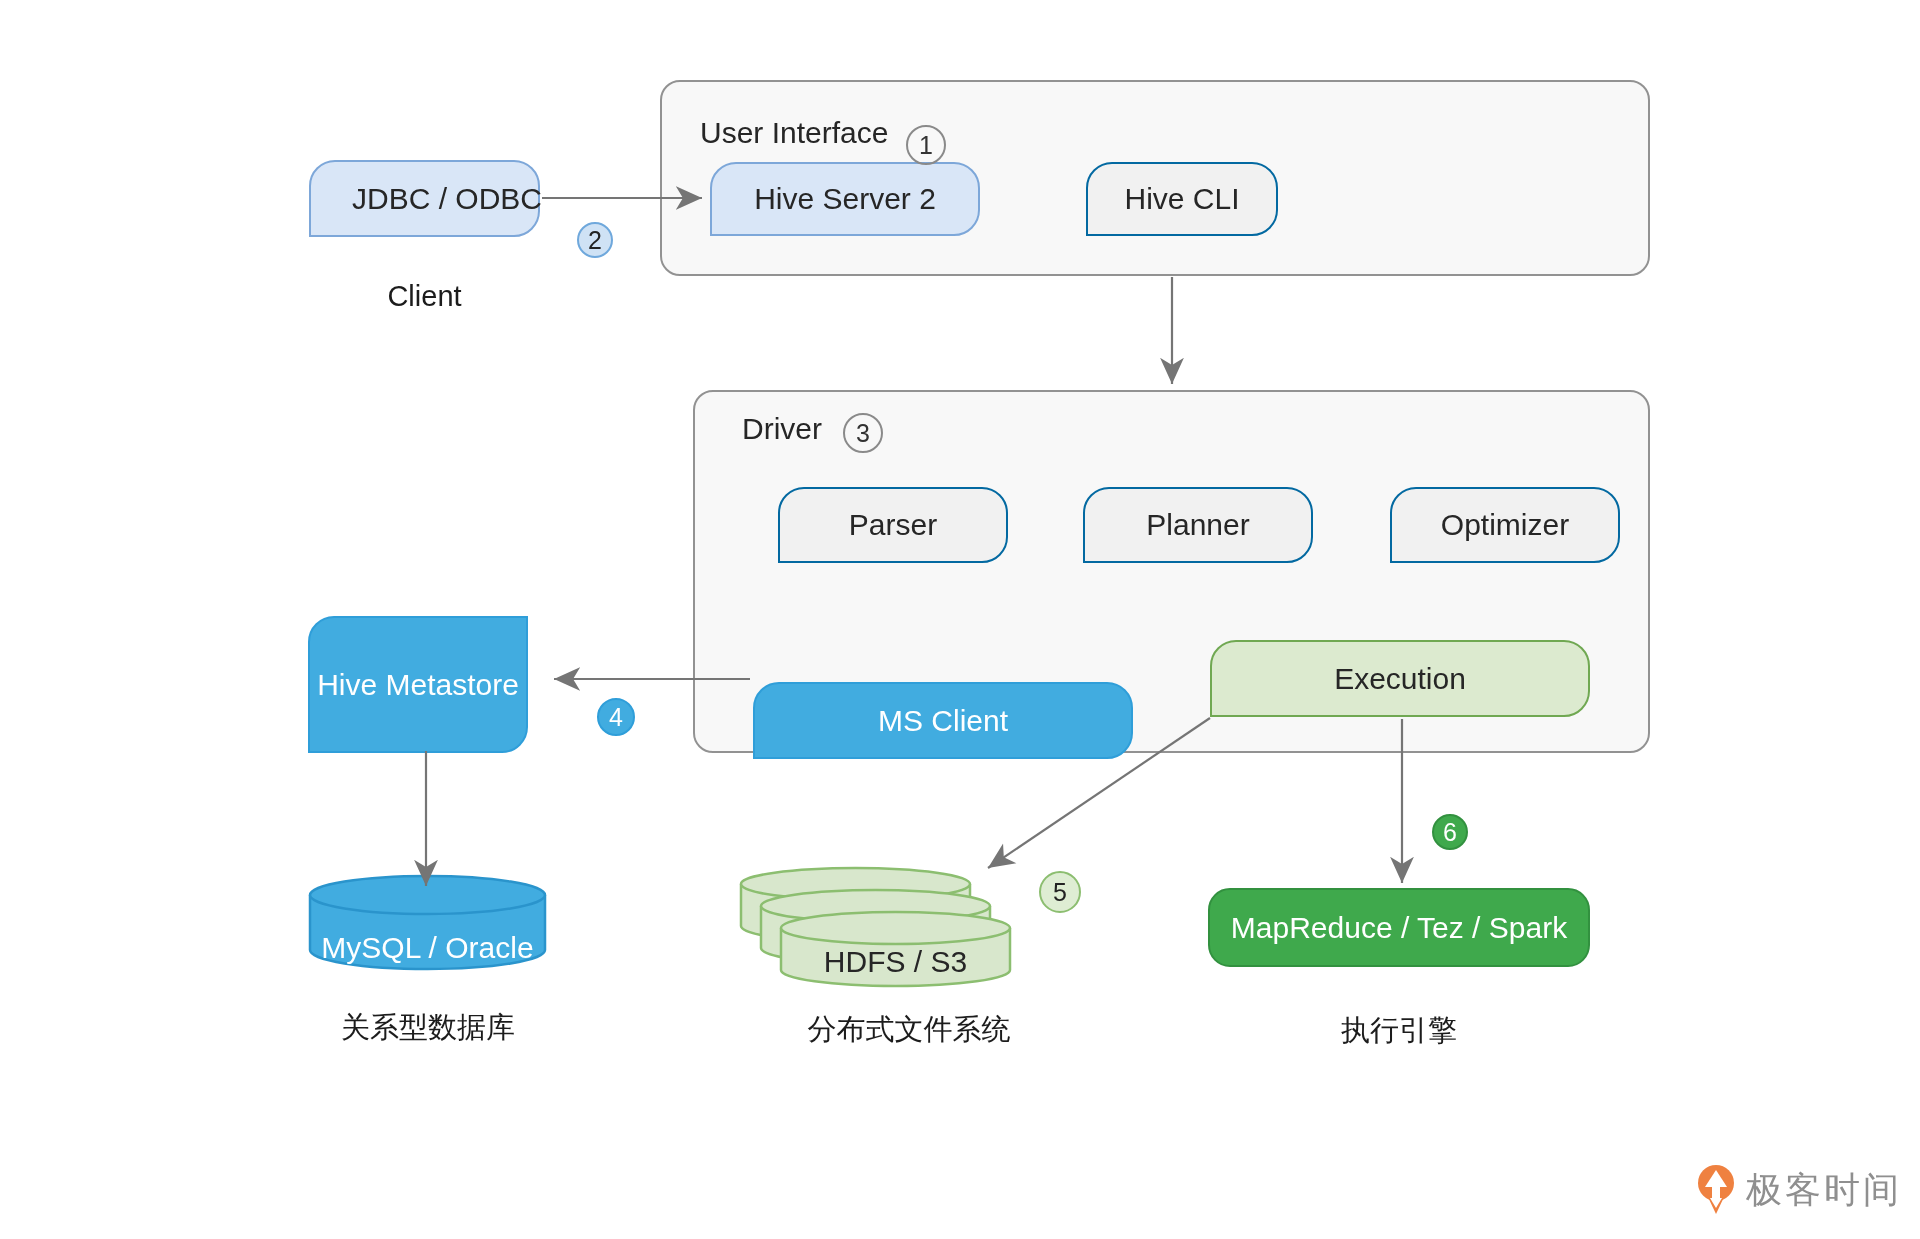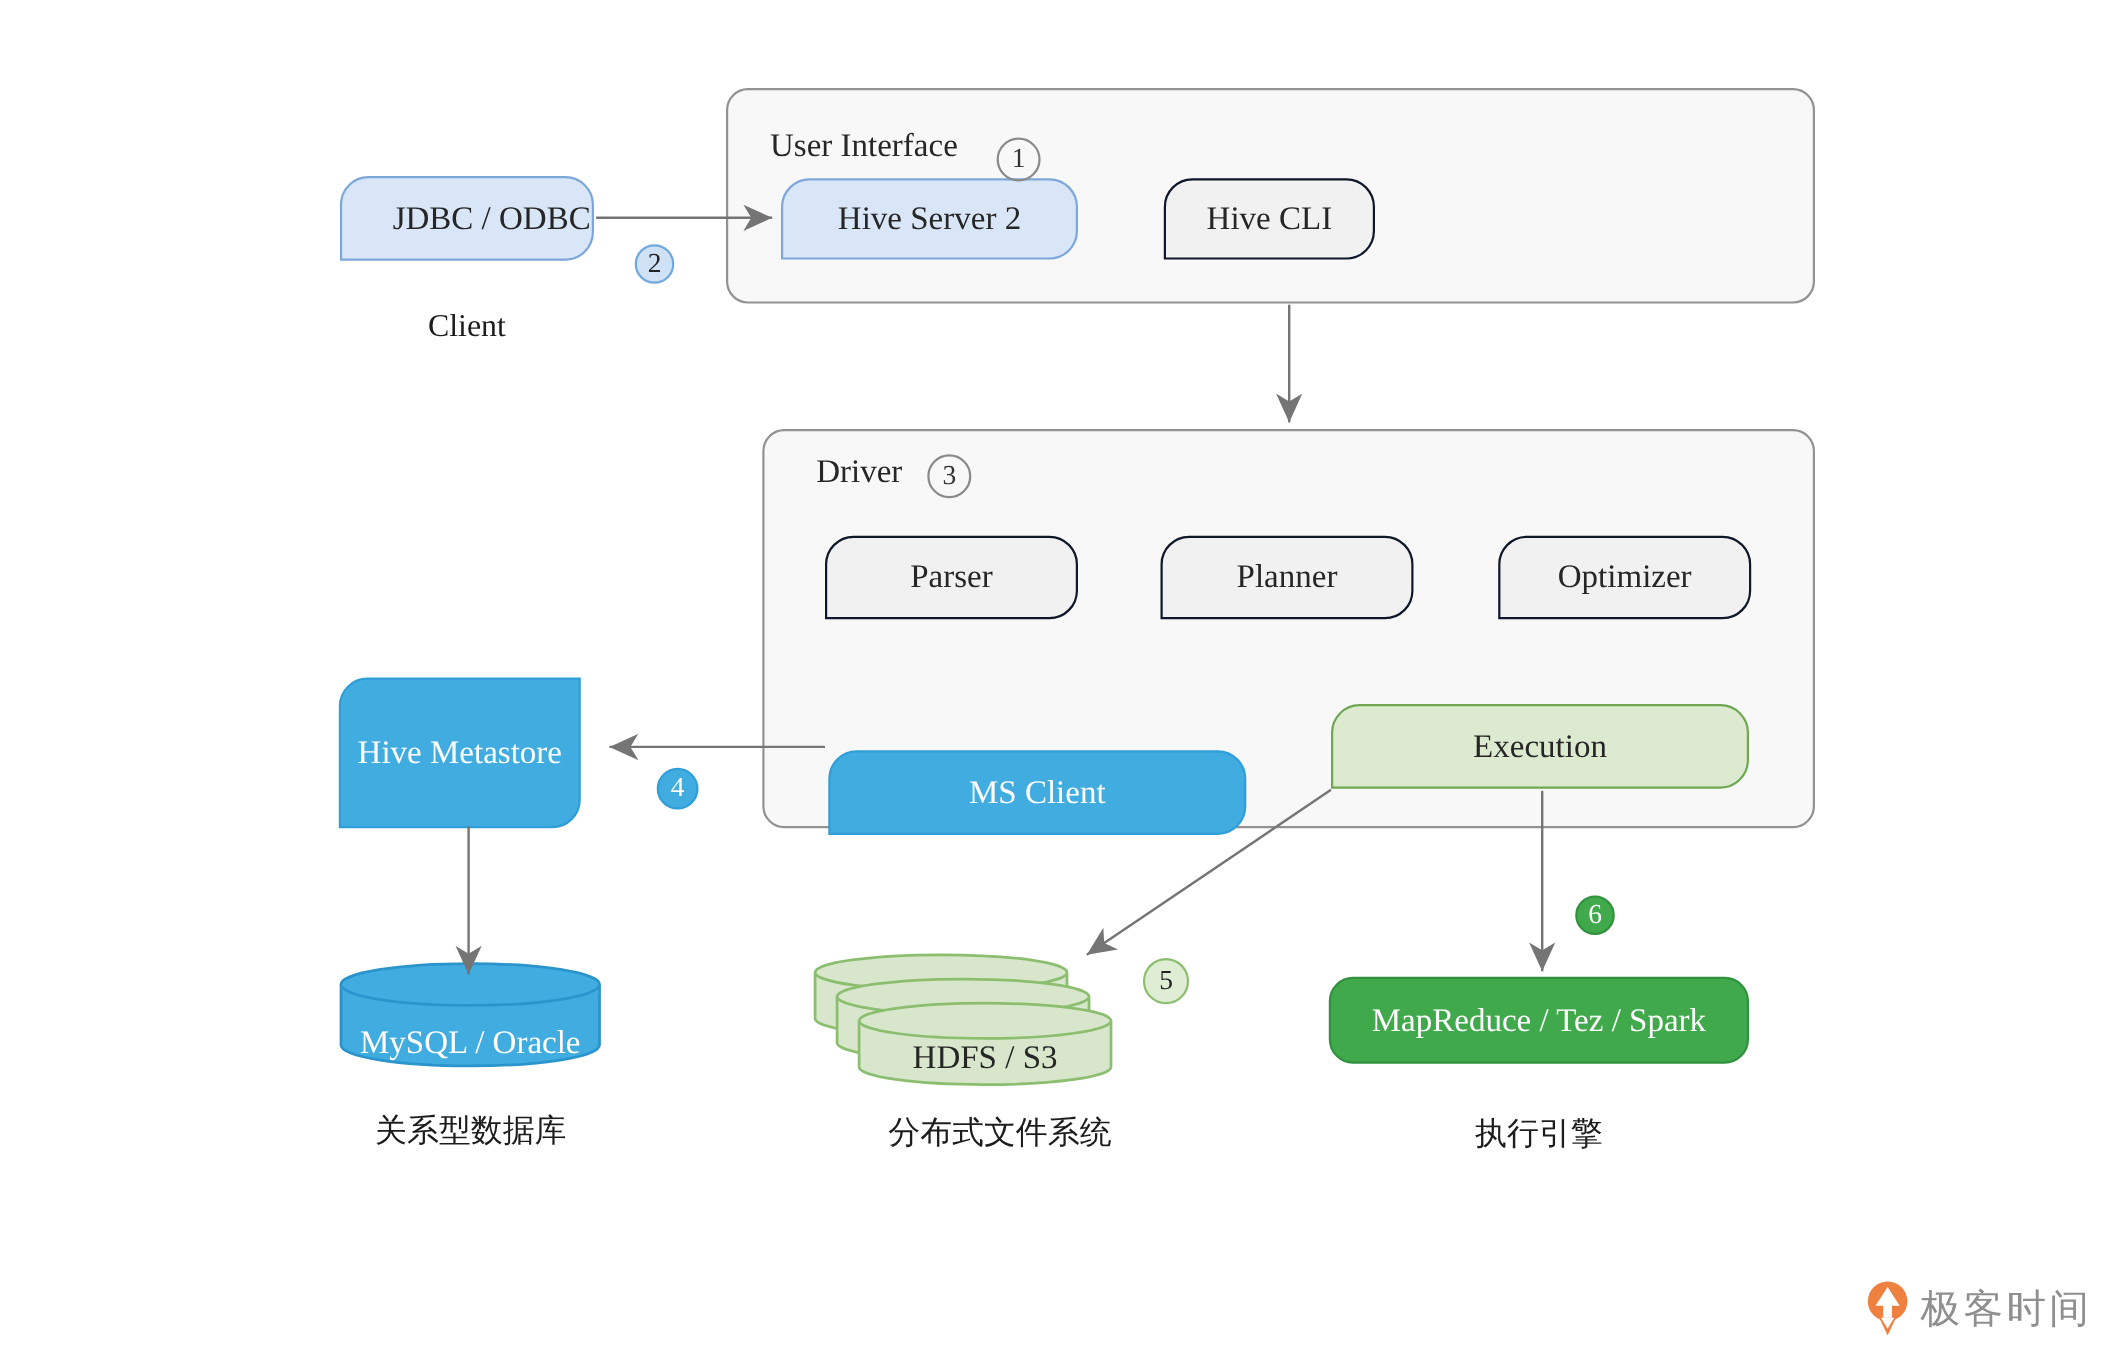--- a/index.html
+++ b/index.html
@@ -1,30 +1,30 @@
 <!DOCTYPE html>
 <html><head>
 <meta charset="utf-8">
 <style>
   html,body{margin:0;padding:0;background:#ffffff;}
   .canvas{
     position:relative;width:1920px;height:1239px;background:#ffffff;overflow:hidden;
-    font-family:Liberation Serif, serif;color:#262626;
+    font-family:Liberation Sans, sans-serif;color:#262626;
   }
   .container-box{
     position:absolute;background:#f8f8f8;border:2px solid #929292;border-radius:20px;
     box-sizing:border-box;
   }
   .clabel{position:absolute;font-size:30px;color:#262626;}
   .node{
     position:absolute;display:flex;align-items:center;justify-content:center;
     font-size:30px;color:#262626;box-sizing:border-box;border-radius:26px 26px 26px 0;
     white-space:nowrap;z-index:2;
   }
-  .node.gray{background:#f1f1f1;border:2px solid #0f172a;}
+  .node.gray{background:#f1f1f1;border:2px solid #0369a1;margin-left:28px;}
   .node.lblue{background:#d9e6f7;border:2px solid #7da7d9;}
   .node.sblue{background:#41ace0;border:2px solid #2f9ed9;color:#ffffff;}
   .node.lgreen{background:#dceacf;border:2px solid #70a852;}
   .node.sgreen{background:#3fa94c;border:2px solid #32913f;color:#ffffff;border-radius:22px;}
   .node.metastore{border-radius:26px 0 26px 0;}
   .badge{
     position:absolute;border-radius:50%;display:flex;align-items:center;justify-content:center;
     font-size:25px;box-sizing:border-box;z-index:6;background:#ffffff;
   }
   .badge.outline{border:2px solid #8a8a8a;color:#333333;background:transparent;}

